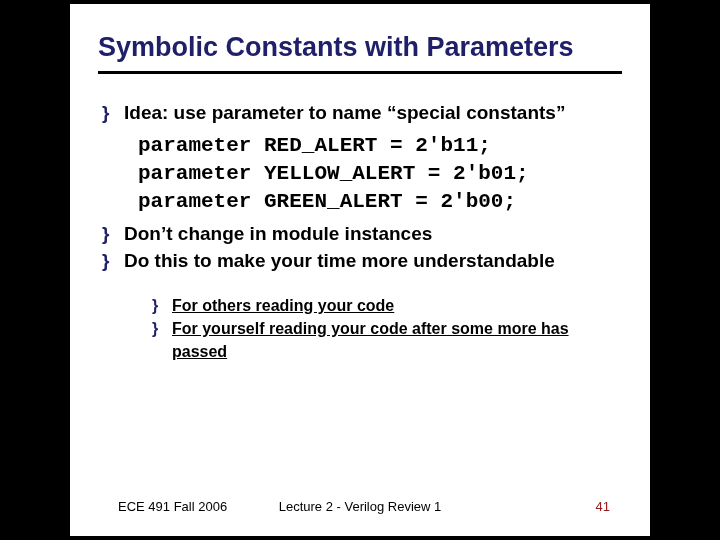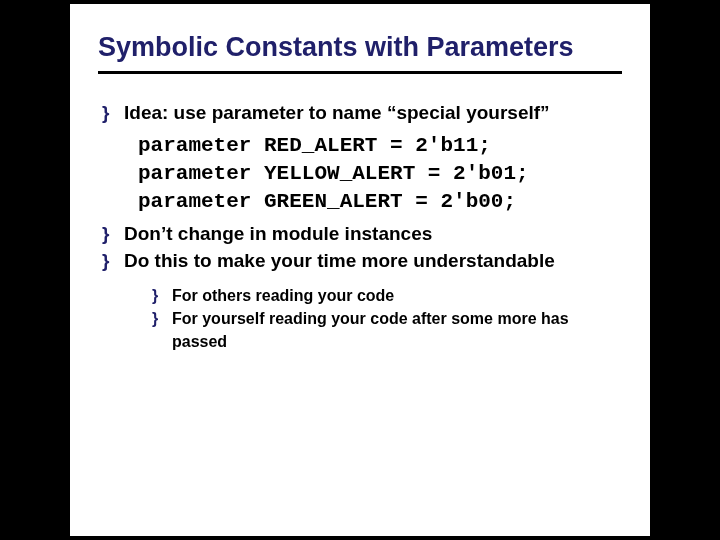--- a/index.html
+++ b/index.html
@@ -53,21 +53,22 @@
     font-size: 21px;
     font-weight: bold;
     color: #000;
     padding: 4px 0 4px 40px;
     line-height: 1.35;
     white-space: pre;
   }
   .sub {
     list-style: none;
     padding-left: 26px;
-    margin-top: 10px;
+    margin-top: 20px;
+    text-decoration: underline;
   }
   .sub > li {
     position: relative;
     padding-left: 22px;
     font-size: 16px;
     font-weight: bold;
     color: #000;
     line-height: 1.45;
   }
   .sub > li::before {
@@ -92,29 +93,34 @@
   .footer .right { color: #9a1b20; }
 </style>
 </head>
 <body>
 
 <div class="slide">
   <h1 class="title">Symbolic Constants with Parameters</h1>
   <hr class="rule">
 
   <ul class="bullets">
-    <li>Idea: use parameter to name “special yourself”</li>
+    <li>Idea: use parameter to name “special constants”</li>
   </ul>
   <div class="code">parameter RED_ALERT = 2'b11;
 parameter YELLOW_ALERT = 2'b01;
 parameter GREEN_ALERT = 2'b00;</div>
   <ul class="bullets">
     <li>Don’t change in module instances</li>
     <li>
       <span>Do this to make your time more understandable</span>
       <ul class="sub">
         <li>For others reading your code</li>
         <li>For yourself reading your code after some more has passed</li>
       </ul>
     </li>
   </ul>
 
+  <div class="footer">
+    <span>ECE 491 Fall 2006</span>
+    <span class="center">Lecture 2 - Verilog Review 1</span>
+    <span class="right">41</span>
+  </div>
 </div>
 
 </body></html>

